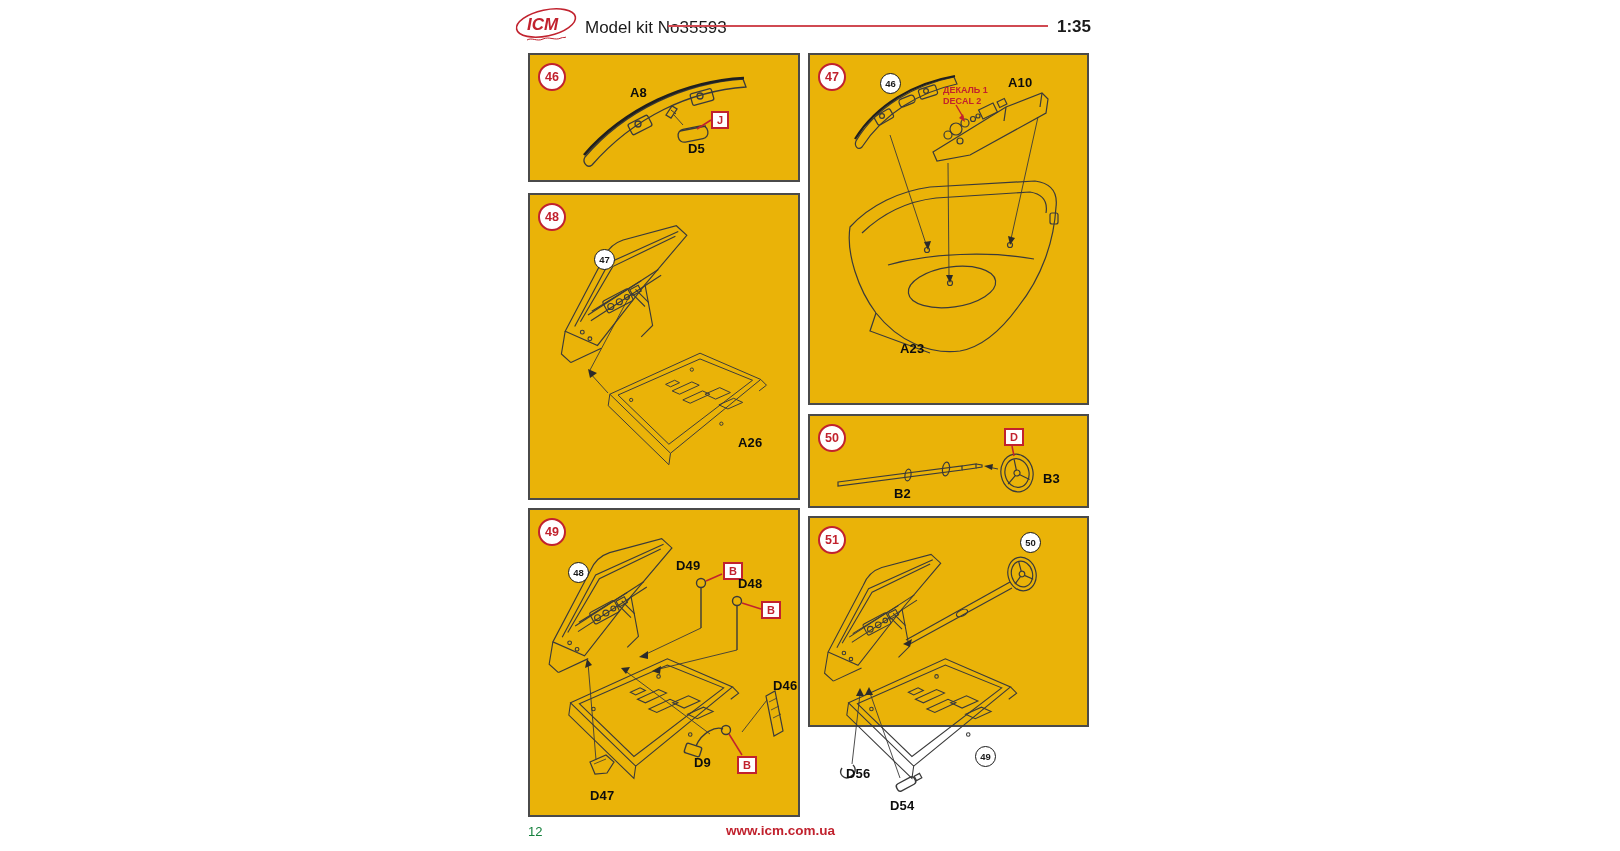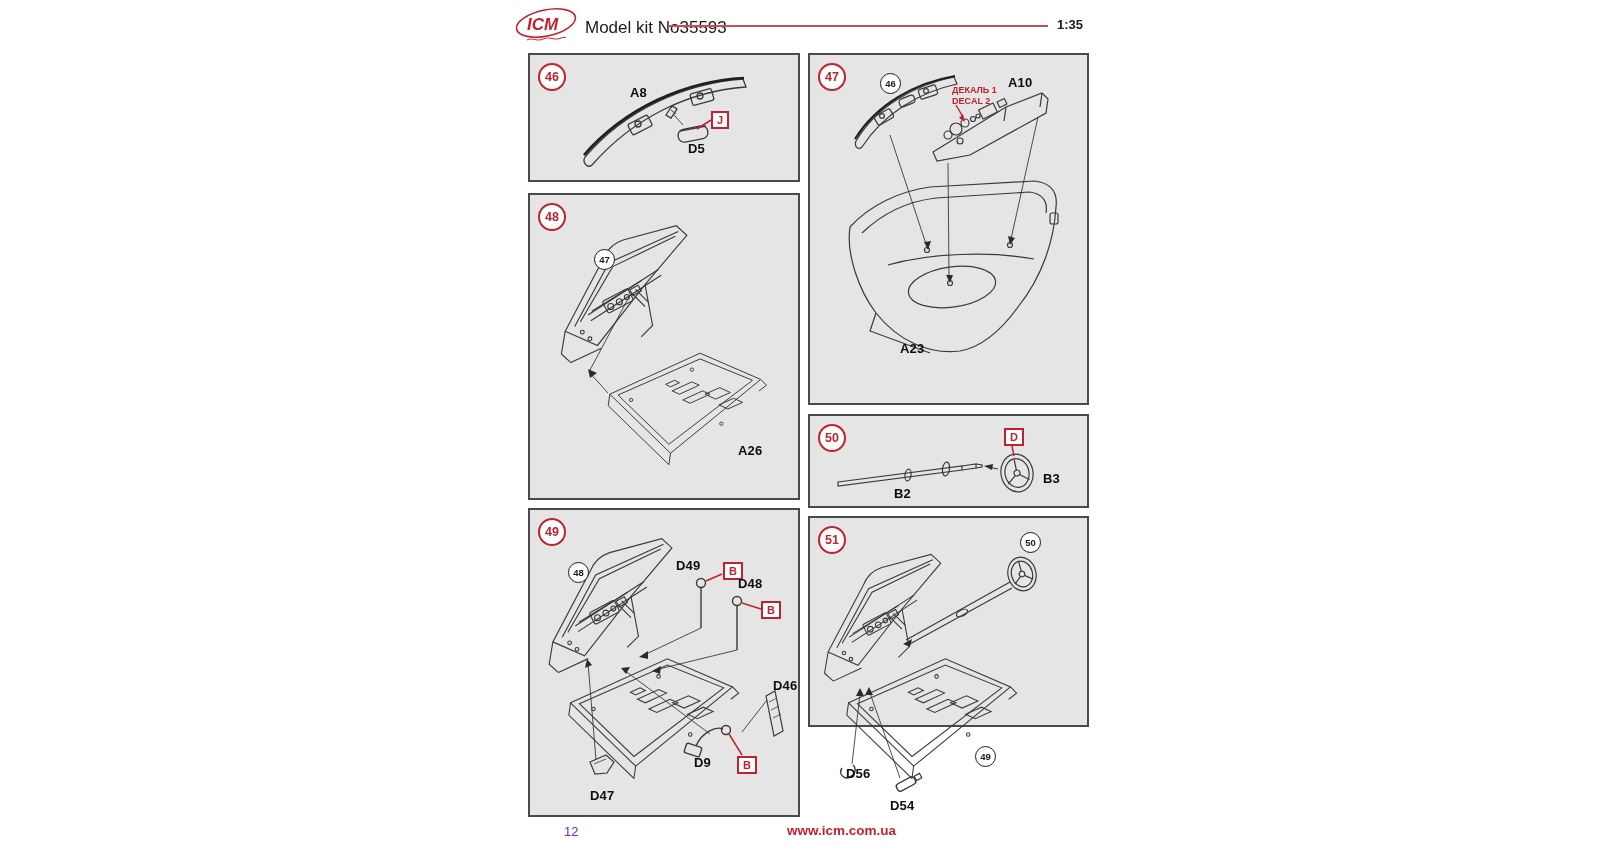--- a/index.html
+++ b/index.html
@@ -2,26 +2,26 @@
 <html><head>
 <meta charset="utf-8">
 <style>
   :root{ --red:#c1222e; --line:#3a3a3a; --border:#4a4a4a; }
   html,body{margin:0;padding:0;background:#ffffff;}
   body{width:1620px;height:851px;position:relative;font-family:"Liberation Sans",sans-serif;color:#111;overflow:hidden;}
   .abs{position:absolute;}
   
   .kit-label{position:absolute;left:585px;top:18px;font-size:17px;color:#1a1a1a;}
   .hrule{position:absolute;top:25px;height:2px;background:#d04a52;}
-  .scale-label{position:absolute;left:1057px;top:17px;font-size:13px;font-weight:bold;color:#1a1a1a;}
+  .scale-label{position:absolute;left:1057px;top:17px;font-size:17px;font-weight:bold;color:#1a1a1a;}
   
-  .page-num{position:absolute;left:528px;top:824px;font-size:13px;color:#6d28d9;margin-left:36px;}
-  .site{position:absolute;left:726px;top:823px;width:170px;text-align:right;font-size:13.5px;font-weight:bold;color:var(--red);}
+  .page-num{position:absolute;left:528px;top:824px;font-size:13px;color:#15803d;}
+  .site{position:absolute;left:726px;top:823px;width:170px;text-align:left;font-size:13.5px;font-weight:bold;color:var(--red);}
   
-  .panel{position:absolute;border:2px solid var(--border);background:#e5e5e5;box-sizing:border-box;}
+  .panel{position:absolute;border:2px solid var(--border);background:#eab308;box-sizing:border-box;}
   .panel svg.art{position:absolute;left:0;top:0;}
   .badge{position:absolute;left:8px;top:8px;width:24px;height:24px;border:2.5px solid var(--red);border-radius:50%;
          color:var(--red);font-weight:bold;font-size:12.5px;display:flex;align-items:center;justify-content:center;background:#fff;}
   .refc{position:absolute;width:19px;height:19px;border:1.6px solid #1a1a1a;border-radius:50%;color:#1a1a1a;
         font-size:9.5px;font-weight:bold;display:flex;align-items:center;justify-content:center;background:#fff;}
   .plabel{position:absolute;font-size:13px;font-weight:bold;color:#0d0d0d;letter-spacing:.2px;white-space:nowrap;}
   .lbox{position:absolute;border:2px solid var(--red);color:var(--red);font-weight:bold;font-size:11px;line-height:14px;
         padding:0 4px;background:#fff;}
   .decal{position:absolute;color:var(--red);font-weight:bold;font-size:9px;line-height:11px;white-space:nowrap;}
 </style>
@@ -140,39 +140,39 @@
       <path d="M228,62 L201,184" stroke-width="0.9"></path>
     </g>
     <path d="M118,195 l-4,-8 l7,-1 z" fill="#2b2b2b" stroke="none"></path>
     <path d="M140,228 l-4,-8 l7,0 z" fill="#2b2b2b" stroke="none"></path>
     <path d="M200,190 l-2,-9 l7,2 z" fill="#2b2b2b" stroke="none"></path>
     <path d="M146,50 L153,62" stroke="#c1222e" stroke-width="1.4" fill="none"></path>
     <path d="M155,67 l-6,-4 l4,-4 z" fill="#c1222e" stroke="none"></path>
   </svg>
   <span class="badge">47</span>
   <span class="refc" style="left:70px;top:18px">46</span>
-  <div class="decal" style="left:142px;top:30px">
+  <div class="decal" style="left:133px;top:30px">
     <div>ДЕКАЛЬ 1</div>
     <div>DECAL 2</div>
   </div>
   <span class="plabel" style="left:198px;top:20px">A10</span>
   <span class="plabel" style="left:90px;top:286px">A23</span>
 </section>
 
 <section class="panel" style="left:528px;top:193px;width:272px;height:307px">
   <svg class="art" width="268" height="303" viewBox="0 0 268 303">
     <use href="#fw" transform="translate(20,26) scale(0.95)"></use>
     <use href="#fl" transform="translate(70,150) scale(0.82)"></use>
     <path d="M60,175 L100,100" stroke="#3a3a3a" stroke-width="0.9" fill="none"></path>
     <path d="M59,177 L78,198" stroke="#3a3a3a" stroke-width="0.9" fill="none"></path>
     <path d="M58,174 l2,9 l7,-5 z" fill="#2b2b2b" stroke="none"></path>
   </svg>
   <span class="badge">48</span>
   <span class="refc" style="left:64px;top:54px">47</span>
-  <span class="plabel" style="left:208px;top:248px">A26</span>
+  <span class="plabel" style="left:208px;top:240px">A26</span>
 </section>
 
 <section class="panel" style="left:528px;top:508px;width:272px;height:309px">
   <svg class="art" width="268" height="305" viewBox="0 0 268 305">
     <use href="#fw" transform="translate(8,24) scale(0.93)"></use>
     <use href="#fl" transform="translate(30,140) scale(0.88)"></use>
     <g stroke="#3a3a3a" fill="none" stroke-width="1.4">
       <circle cx="171" cy="73" r="4.5"></circle>
         <path d="M171,78 L171,118"></path>
       <circle cx="207" cy="91" r="4.5"></circle>

